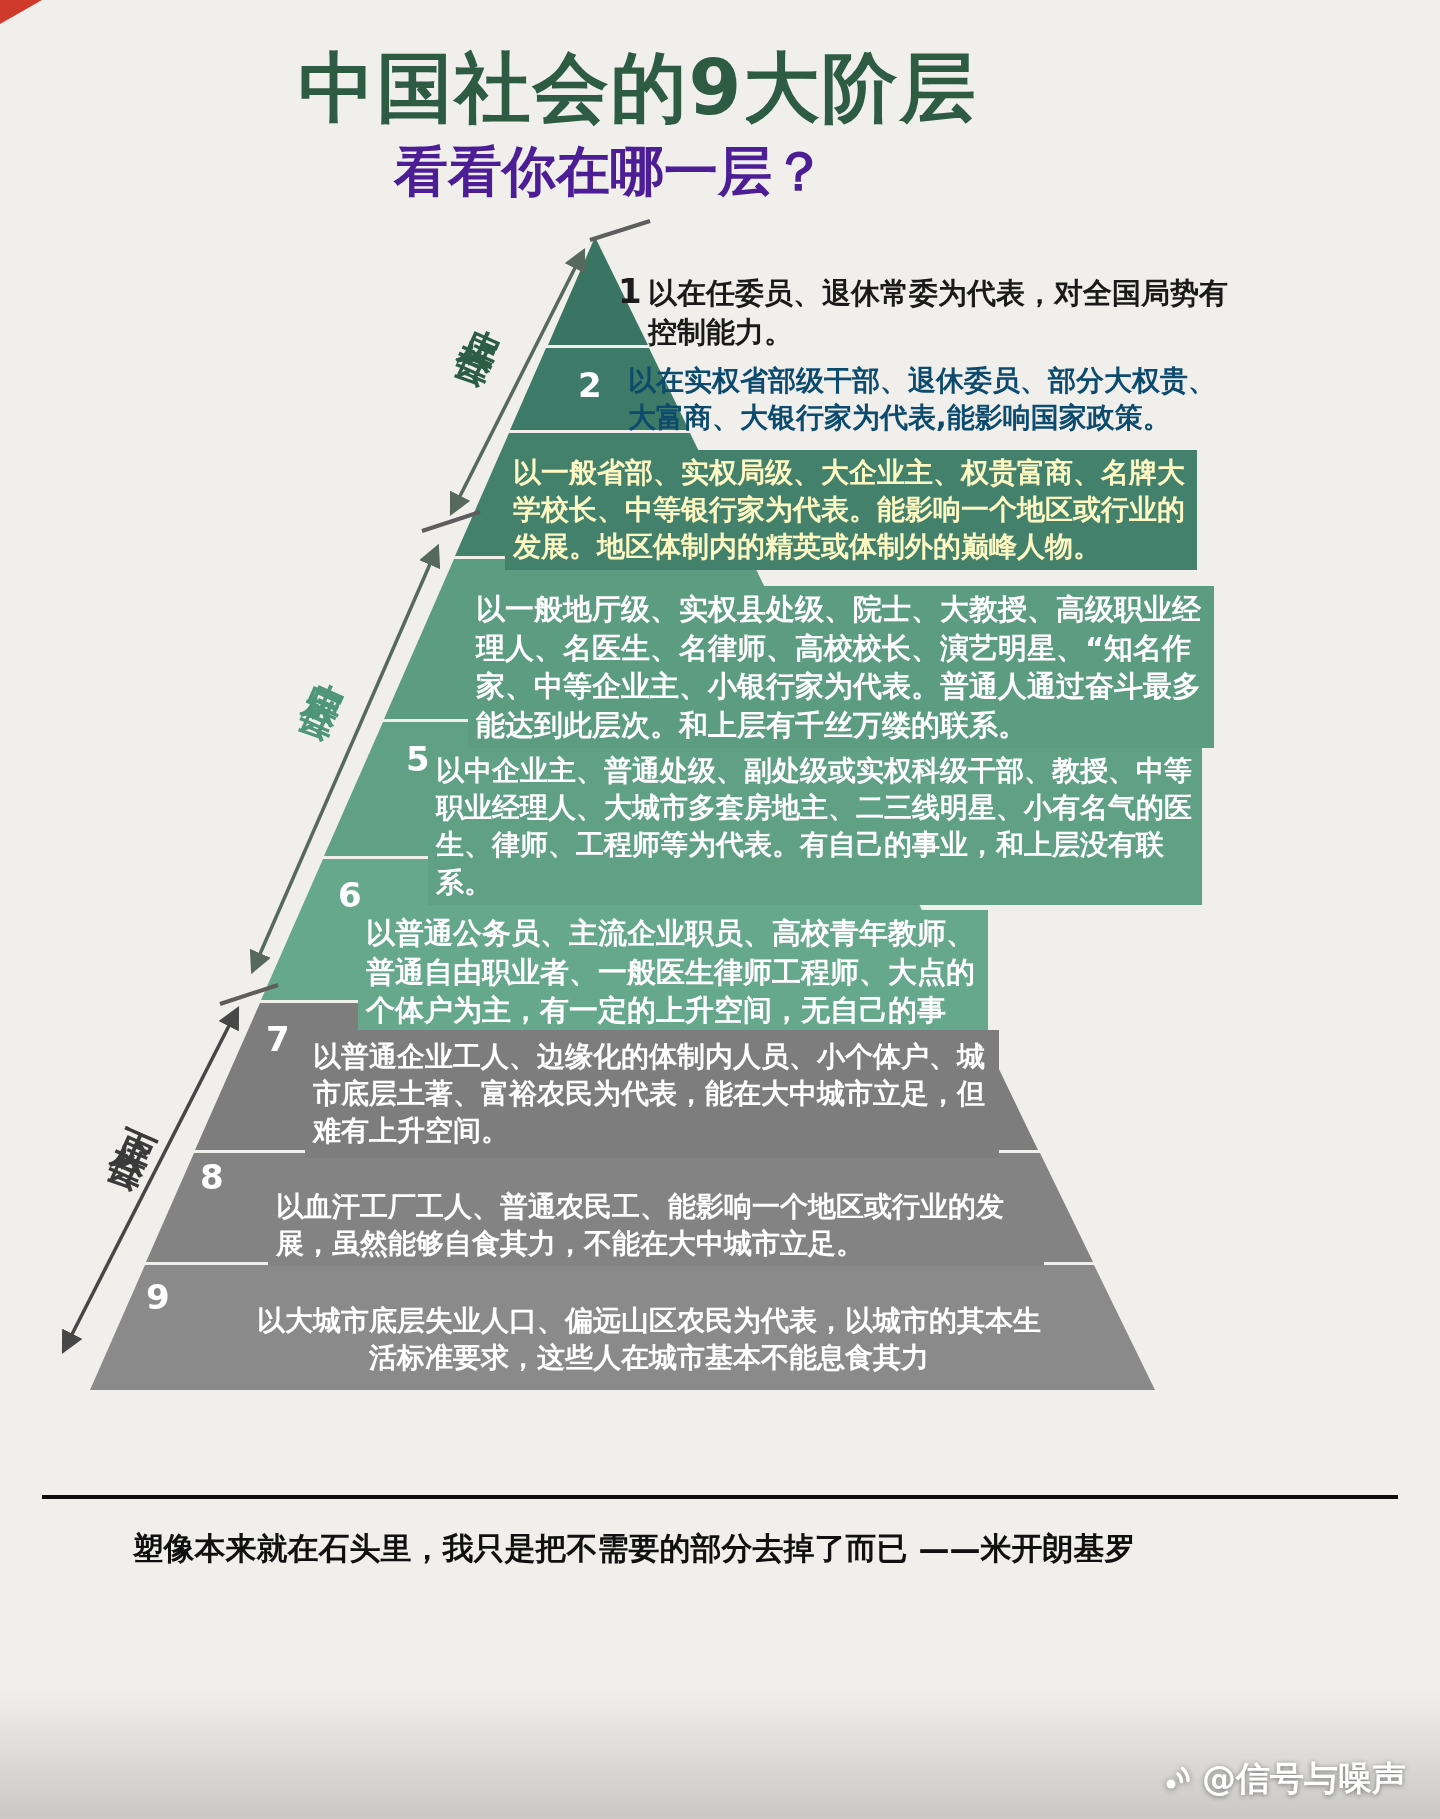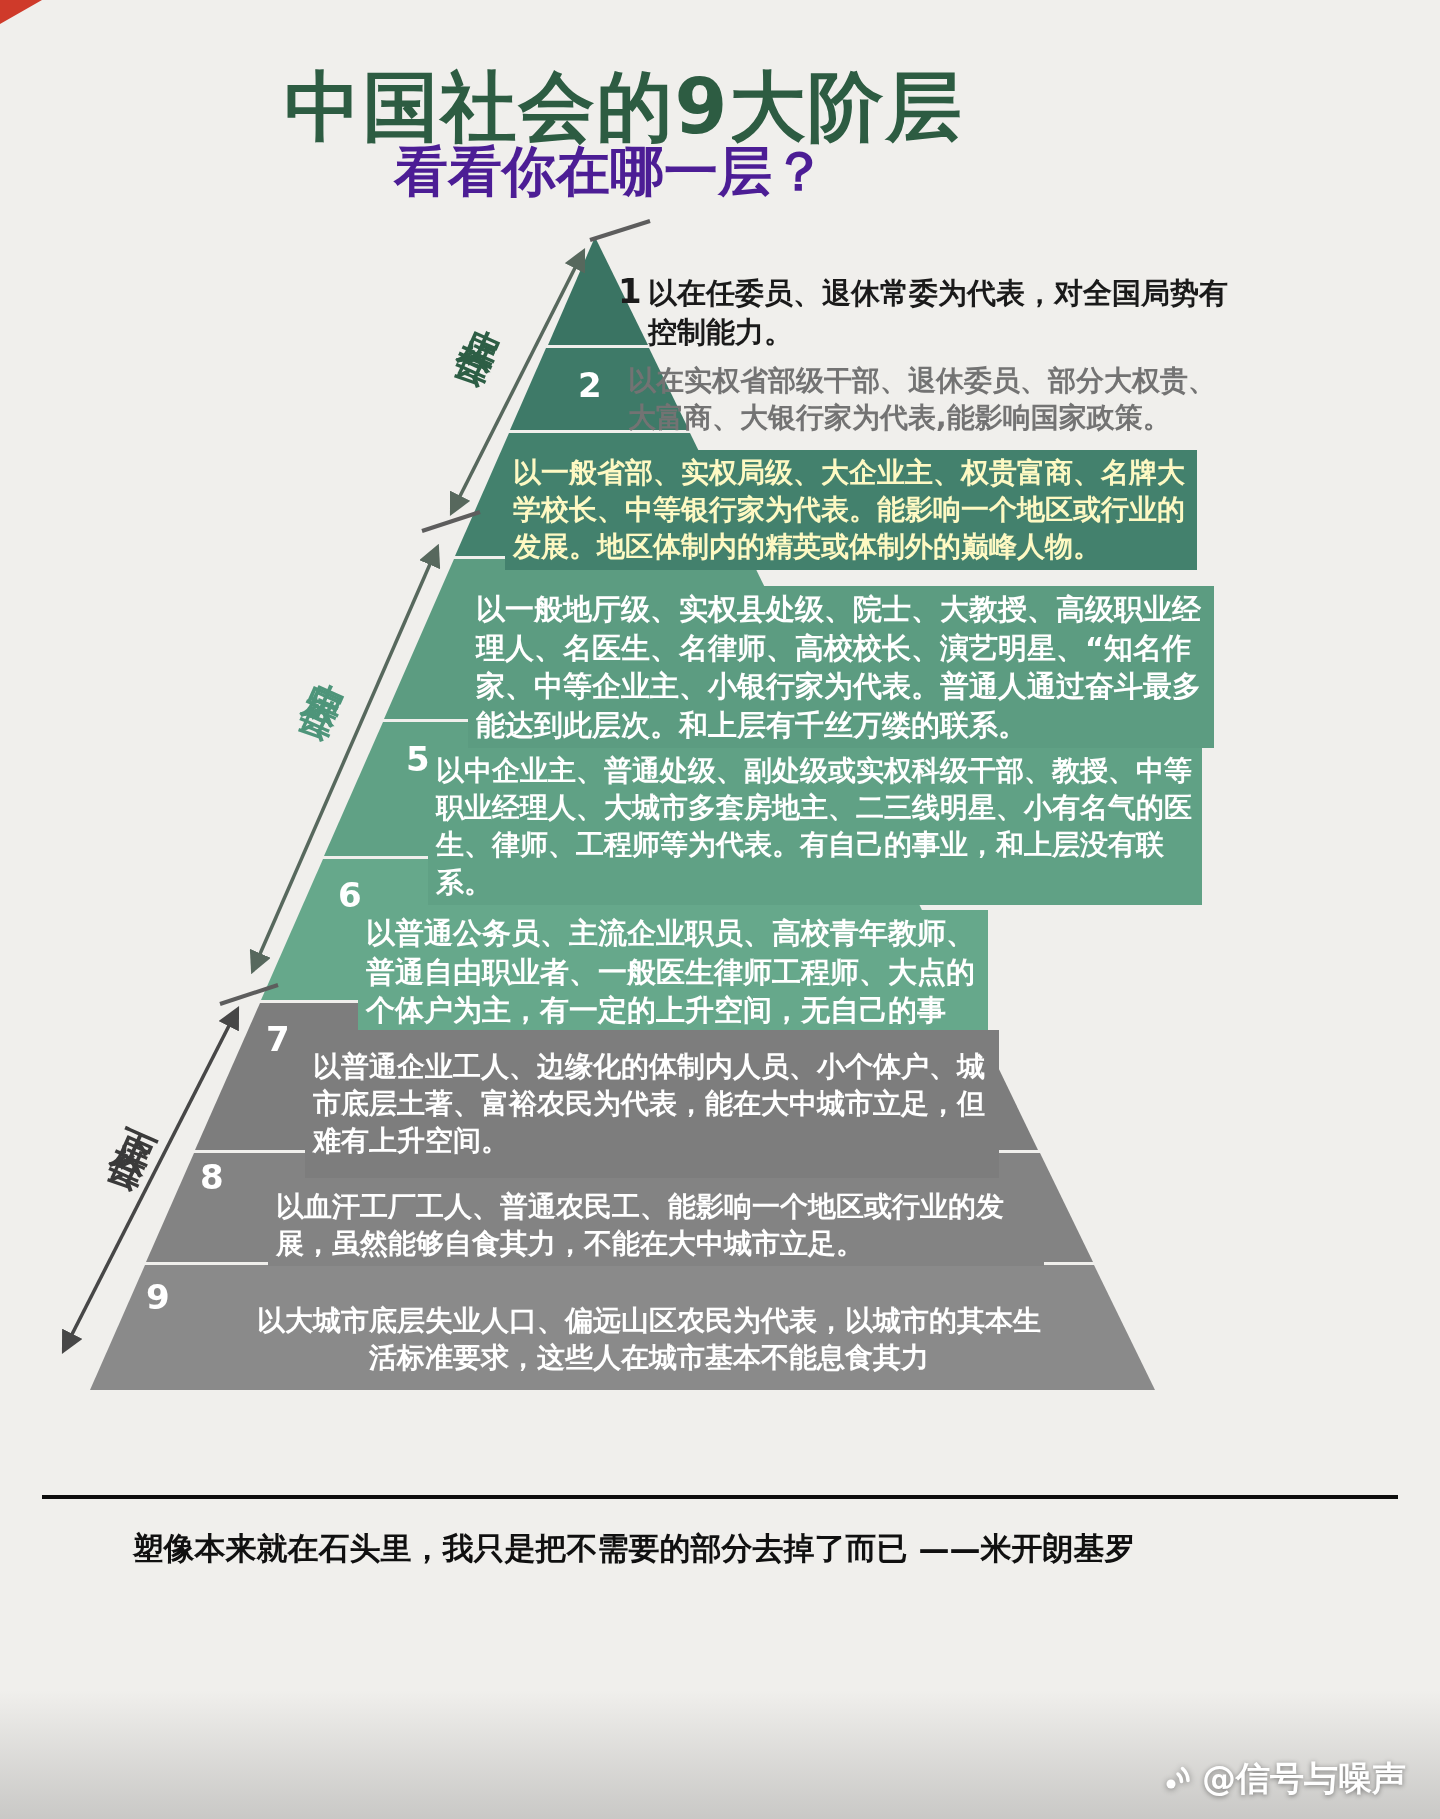--- a/index.html
+++ b/index.html
@@ -6,23 +6,23 @@
   body{
     width:1440px;height:1819px;
     background:#f0efec;
     font-family:"DejaVu Sans","Liberation Sans",sans-serif;
     overflow:hidden;
   }
   .canvas{position:relative;width:1440px;height:1819px;}
 
   
   .title{
-    position:absolute;left:4px;top:38px;width:1240px;
+    position:absolute;left:18px;top:38px;width:1240px;
     text-align:center;font-size:76px;font-weight:800;
-    color:#2d5c42;letter-spacing:2px;margin-top:19px;
+    color:#2d5c42;letter-spacing:2px;
   }
   .subtitle{
     position:absolute;left:0;top:136px;width:1220px;
     text-align:center;font-size:54px;font-weight:800;color:#4c1d95;
   }
 
   
   .tier{position:absolute;left:0;width:1440px;}
   .t1{top:237px;height:108px;clip-path:polygon(595px 0,648px 100%,548px 100%);background:#3a7463;}
   .t2{top:348px;height:82px; clip-path:polygon(546px 0,649px 0,689px 100%,510px 100%);background:#3e7a68;}
@@ -42,26 +42,26 @@
   .n4{left:472px;top:586px;color:#ffffff;}
   .n5{left:406px;top:742px;color:#ffffff;}
   .n6{left:338px;top:878px;color:#ffffff;}
   .n7{left:266px;top:1022px;color:#ffffff;}
   .n8{left:200px;top:1160px;color:#ffffff;}
   .n9{left:146px;top:1280px;color:#ffffff;}
 
   
   .txt{position:absolute;font-weight:700;line-height:1.33;word-break:break-all;}
   .x1{left:648px;top:274px;width:585px;color:#1a1a1a;font-size:29px;}
-  .x2{left:628px;top:362px;width:592px;color:#737373;font-size:28px;}
+  .x2{left:628px;top:362px;width:592px;color:#0c4a6e;font-size:28px;}
   .x3{left:505px;top:450px;width:676px;background:#43816d;color:#fef9c3;font-size:28px;padding:4px 8px;}
   .x4{left:468px;top:586px;width:730px;background:#5c9c81;color:#fff;font-size:29px;padding:4px 8px;}
   .x5{left:428px;top:748px;width:758px;background:#60a185;color:#fff;font-size:28px;padding:4px 8px;}
   .x6{left:358px;top:910px;width:614px;background:#66a88b;color:#fff;font-size:29px;padding:4px 8px;}
-  .x7{left:305px;top:1030px;width:678px;background:#7d7d7d;color:#fff;font-size:28px;padding:18px 8px;}
+  .x7{left:305px;top:1030px;width:678px;background:#7d7d7d;color:#fff;font-size:28px;padding:8px 8px;}
   .x8{left:268px;top:1184px;width:760px;background:#838383;color:#fff;font-size:28px;padding:4px 8px;}
   .x9{left:248px;top:1298px;width:786px;background:#8a8a8a;color:#fff;font-size:28px;padding:4px 8px;text-align:center;}
 
   
   .side-label{
     position:absolute;writing-mode:vertical-rl;
     font-weight:800;font-size:37px;letter-spacing:7px;line-height:1;
     transform:rotate(24deg);transform-origin:center center;
   }
   .sl1{left:477px;top:302px;color:#2d5e45;}

